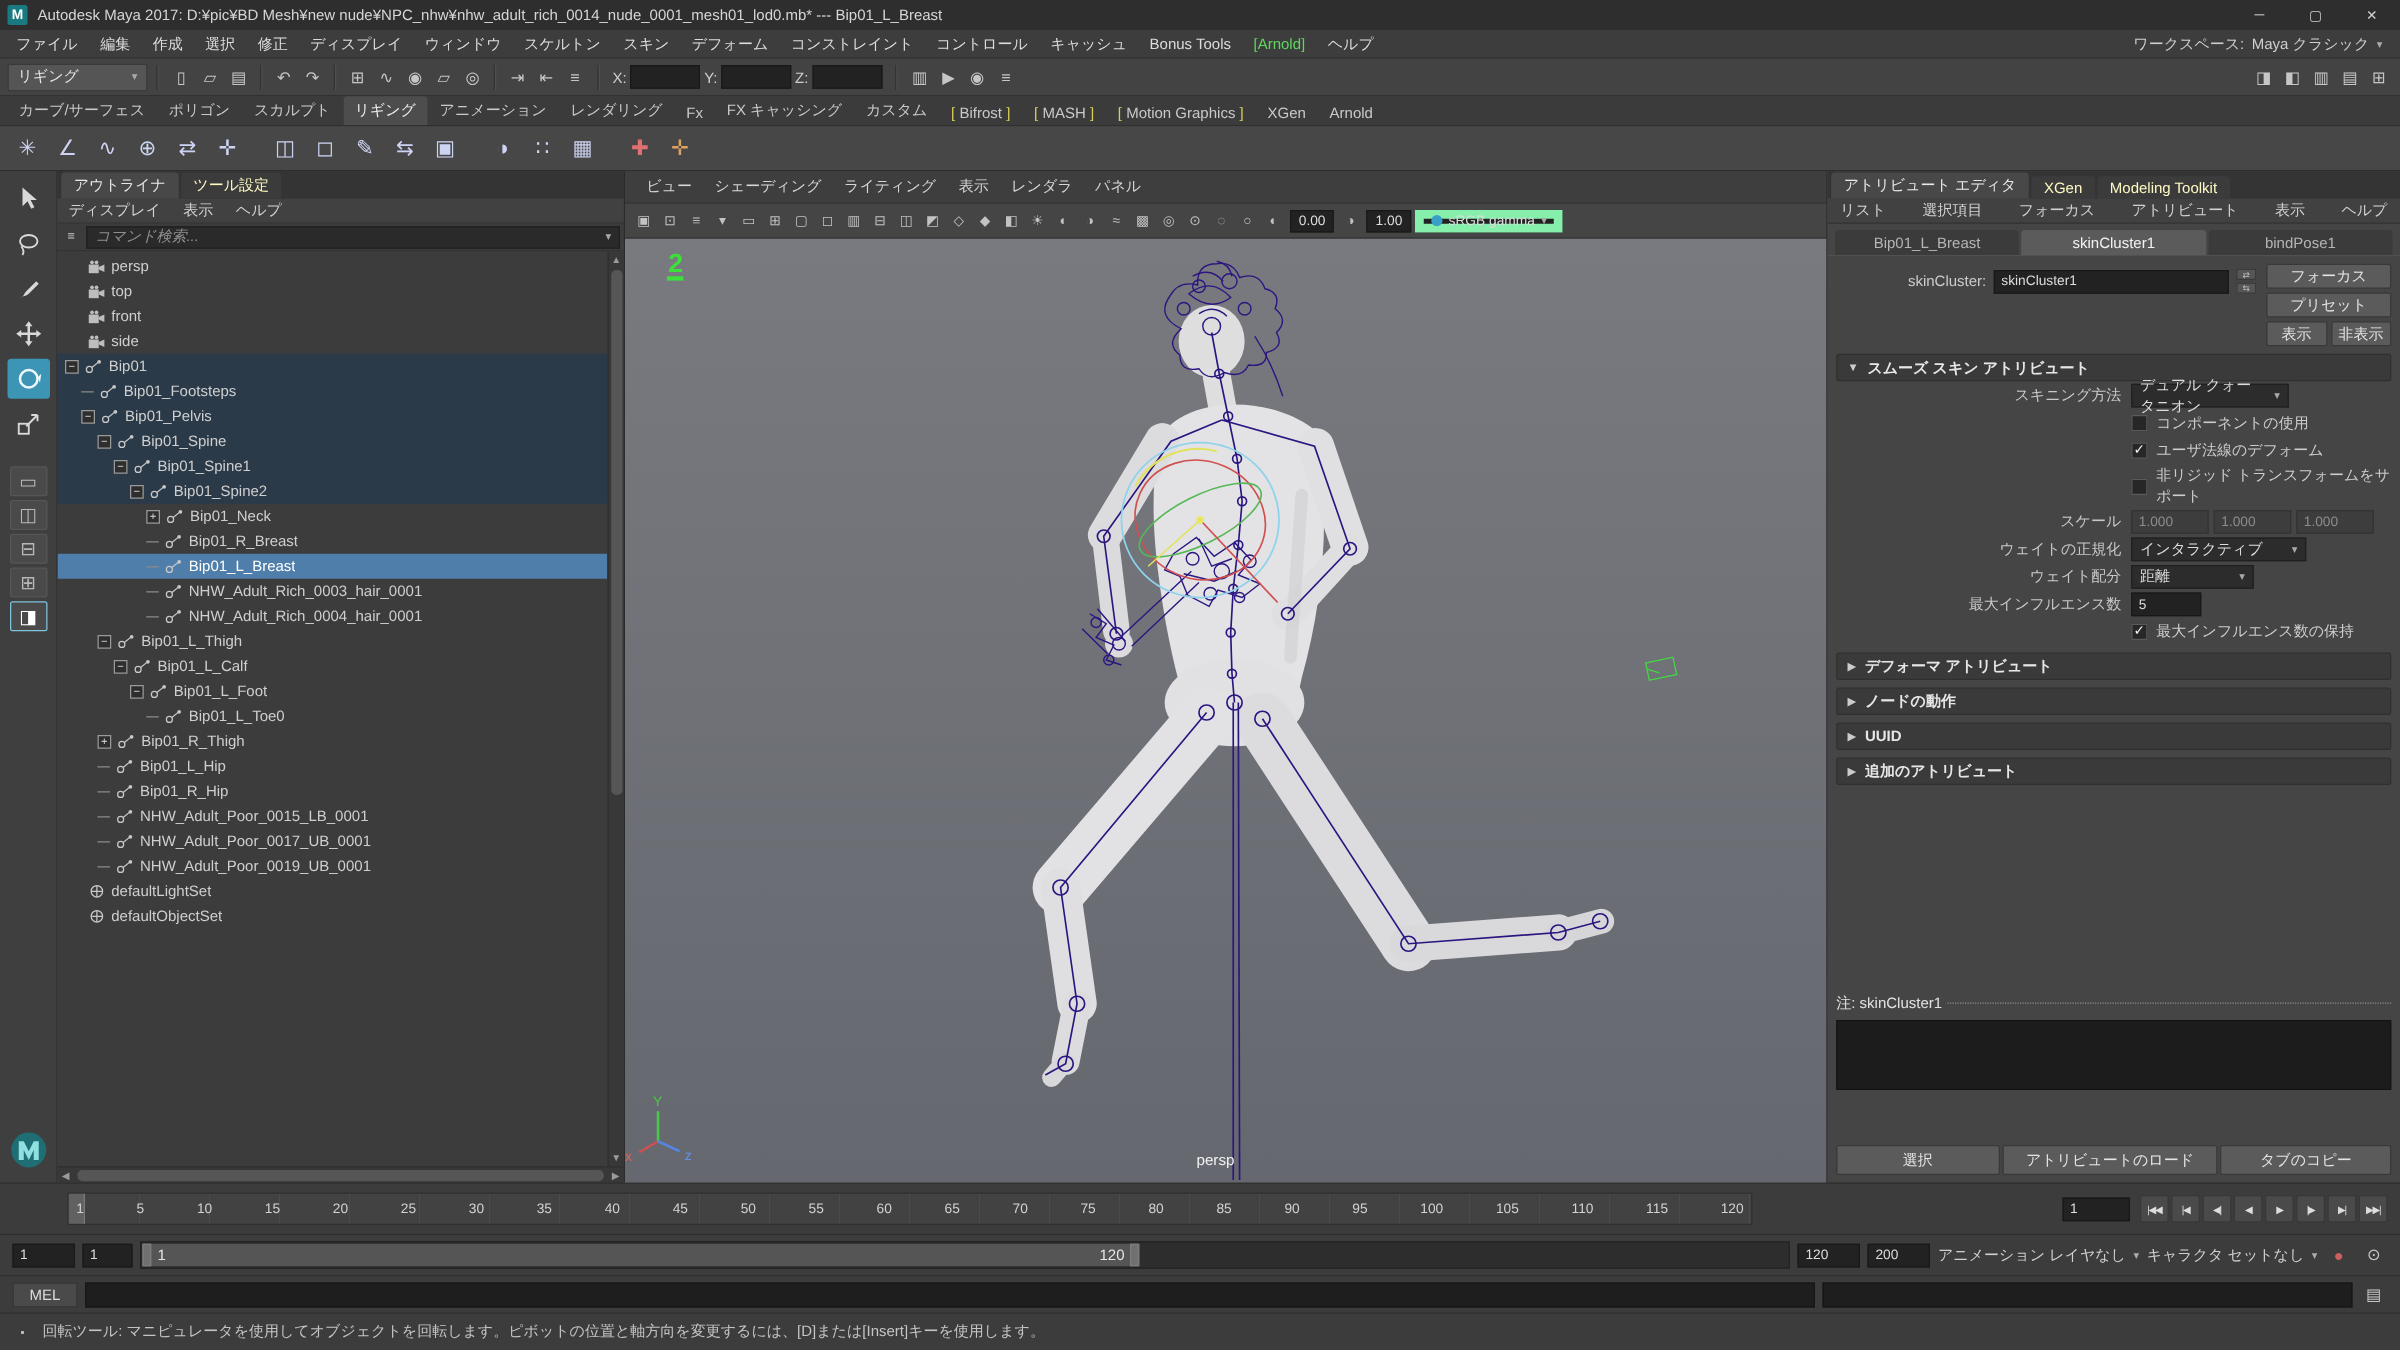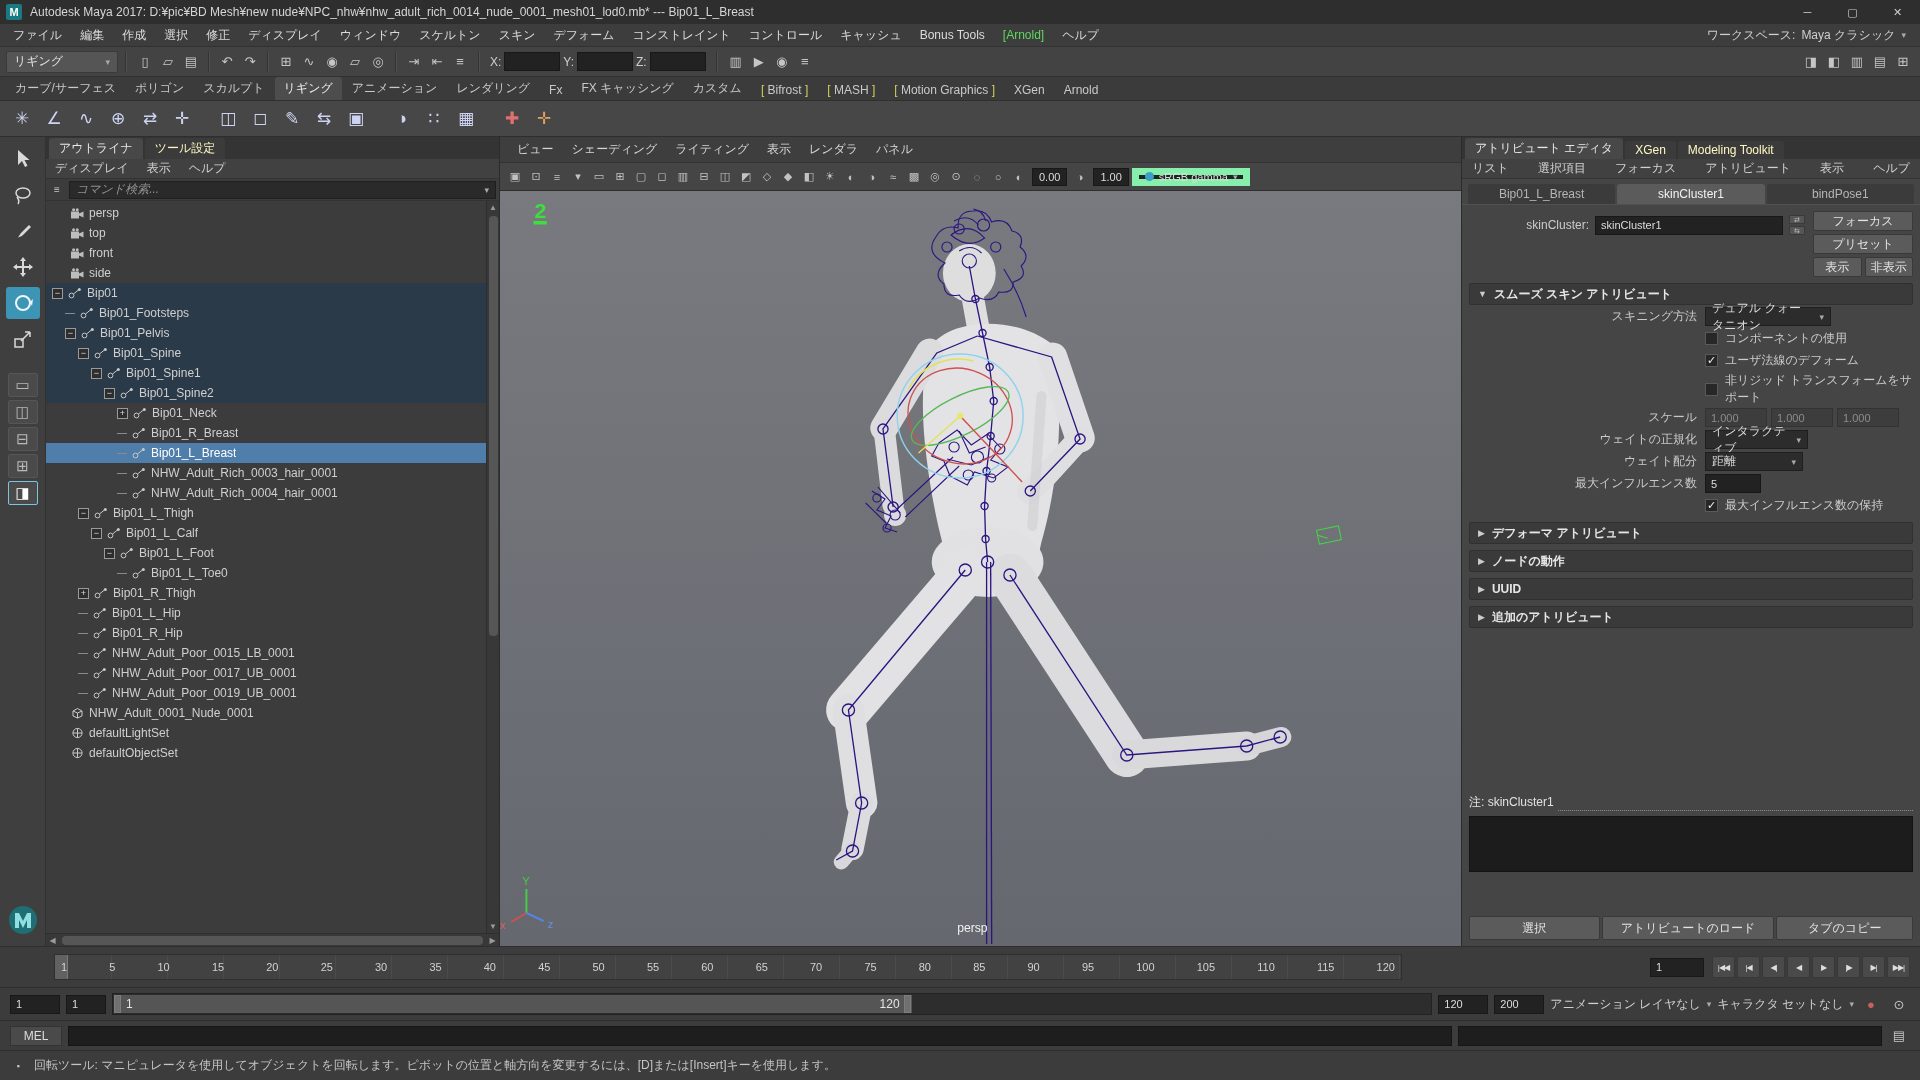--- a/index.html
+++ b/index.html
@@ -99,21 +99,21 @@
 .btncol{width:100px;display:flex;flex-direction:column;gap:3px}
 .btn{height:20px;background:#5b5b5b;border:1px solid #393939;border-radius:2px;color:#e4e4e4;display:flex;align-items:center;justify-content:center;white-space:nowrap;padding:0 4px}
 .minibtn{width:16px;height:9px;background:#565656;border:1px solid #3a3a3a;color:#bbb;font-size:7px;display:flex;align-items:center;justify-content:center}
 .sect{height:22px;background:#3a3a3a;border:1px solid #303030;border-radius:2px;display:flex;align-items:center;gap:7px;padding:0 8px;color:#e6e6e6;font-weight:bold;margin-top:6px;flex:0 0 auto}
 .arr{font-size:9px;color:#ccc}
 .arow{display:flex;align-items:center;min-height:21px;margin-top:1px}
 .alabel{width:236px;text-align:right;padding-right:8px;color:#c9c9c9;white-space:nowrap;overflow:hidden;flex:0 0 auto}
 .ddfield{height:19px;background:#2c2c2c;border:1px solid #1f1f1f;color:#ddd;display:flex;align-items:center;justify-content:space-between;padding:0 6px;gap:8px}
 .cb{width:13px;height:13px;background:#272727;border:1px solid #5a5a5a;color:#f2f2f2;font-size:11px;line-height:11px;display:flex;align-items:center;justify-content:center;margin-right:7px;flex:0 0 auto}
 .dis{background:#3d3d3d;color:#8c8c8c;border-color:#333}
-.notesrow{display:flex;align-items:flex-end;gap:4px;margin-top:8px;color:#e2e2e2}
+.notesrow{display:flex;align-items:center;gap:4px;margin-top:8px;color:#e2e2e2}
 .dots{flex:1;border-bottom:1px dotted #8a8a8a;height:1px}
 .notesbox{height:56px;background:#1c1c1c;border:1px solid #141414;margin-top:5px;flex:0 0 auto}
 .ae-bottom{display:flex;gap:2px;margin-top:44px;margin-bottom:2px;flex:0 0 auto}
 .ae-bottom .btn{height:24px}
 
 
 .timeline{height:41px;background:#3c3c3c;display:flex;align-items:center;padding:0 10px 0 54px;gap:8px;border-top:1px solid #2e2e2e;flex:0 0 auto}
 .ruler{width:1348px;height:26px;background:#424242;border:1px solid #2f2f2f;position:relative;flex:0 0 auto;
   background-image:repeating-linear-gradient(90deg,#4b4b4b 0 1px,transparent 1px 56px)}
 .ticks{position:absolute;inset:0;display:flex;justify-content:space-between;align-items:center;padding:0 6px;color:#d2d2d2;font-size:11px}
@@ -604,30 +604,20 @@
             <div class="tree-row" style="padding-left: 32px;">
               <div class="leafdash"></div>
               <div class="nodeicon">
                 <svg width="14" height="12" viewBox="0 0 14 12">
                   <circle cx="3.5" cy="8.5" r="2.4" fill="none" stroke="#c9c9c9"></circle>
                   <path d="M5.5 7L11 2.5" stroke="#c9c9c9" fill="none"></path>
                   <circle cx="11.3" cy="2.4" r="1.5" fill="#c9c9c9"></circle>
                 </svg>
               </div>
               <span class="tlabel">NHW_Adult_Poor_0019_UB_0001</span>
-            </div>
-            <div class="tree-row" style="padding-left: 6px;">
-              <div class="spacer"></div>
-              <div class="nodeicon">
-                <svg width="13" height="12" viewBox="0 0 13 12">
-                  <path d="M2 4l4.5-2.5L11 4v5L6.5 11 2 9z" fill="none" stroke="#c9c9c9"></path>
-                  <path d="M2 4l4.5 2v5M6.5 6L11 4" stroke="#c9c9c9" fill="none"></path>
-                </svg>
-              </div>
-              <span class="tlabel">NHW_Adult_0001_Nude_0001</span>
             </div>
             <div class="tree-row" style="padding-left: 6px;">
               <div class="spacer"></div>
               <div class="nodeicon">
                 <svg width="13" height="12" viewBox="0 0 13 12">
                   <circle cx="6.5" cy="6" r="4.6" fill="none" stroke="#c9c9c9"></circle>
                   <path d="M2 6h9M6.5 1.4v9.2" stroke="#c9c9c9" fill="none"></path>
                 </svg>
               </div>
               <span class="tlabel">defaultLightSet</span>
@@ -889,21 +879,21 @@
           <span>非リジッド トランスフォームをサポート</span>
         </div>
         <div class="arow">
           <div class="alabel">スケール</div>
           <div class="nfield dis" style="width:62px;margin-right:4px">1.000</div>
           <div class="nfield dis" style="width:62px;margin-right:4px">1.000</div>
           <div class="nfield dis" style="width:62px">1.000</div>
         </div>
         <div class="arow">
           <div class="alabel">ウェイトの正規化</div>
-          <div class="ddfield" style="width:103px">
+          <div class="ddfield" style="width:140px">
             <span>インタラクティブ</span>
             <span class="ddarrow">▾</span>
           </div>
         </div>
         <div class="arow">
           <div class="alabel">ウェイト配分</div>
           <div class="ddfield" style="width:98px">
             <span>距離</span>
             <span class="ddarrow">▾</span>
           </div>

